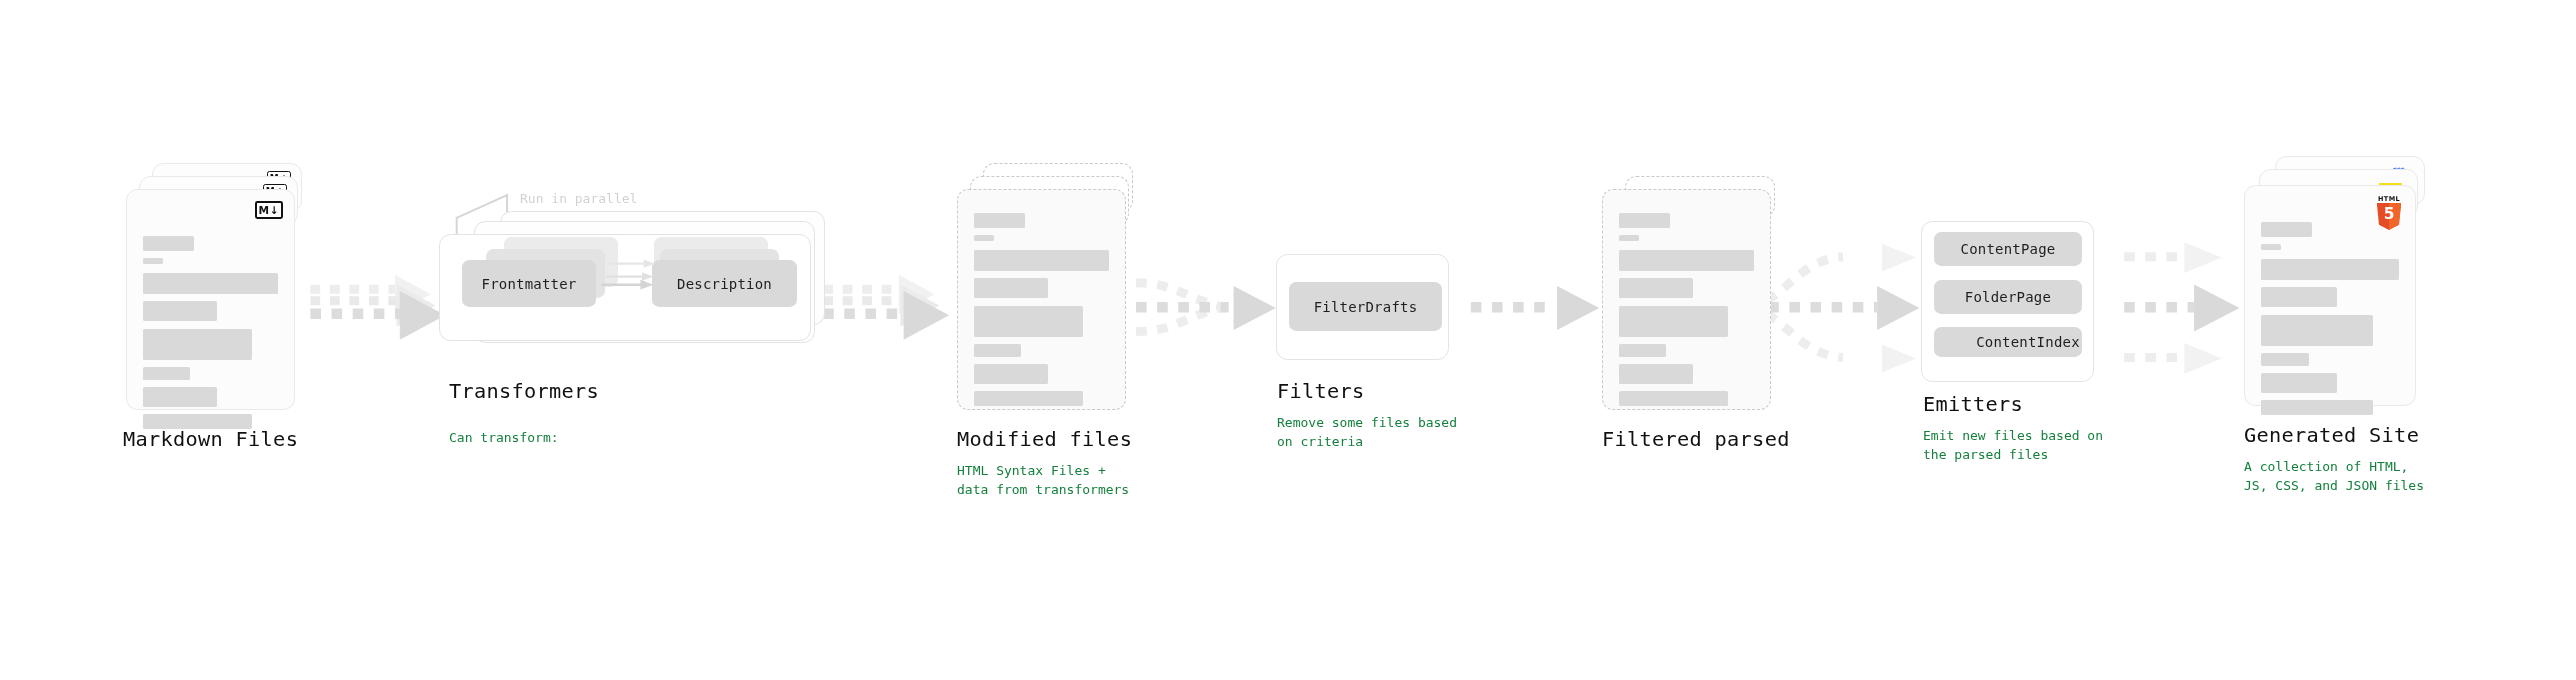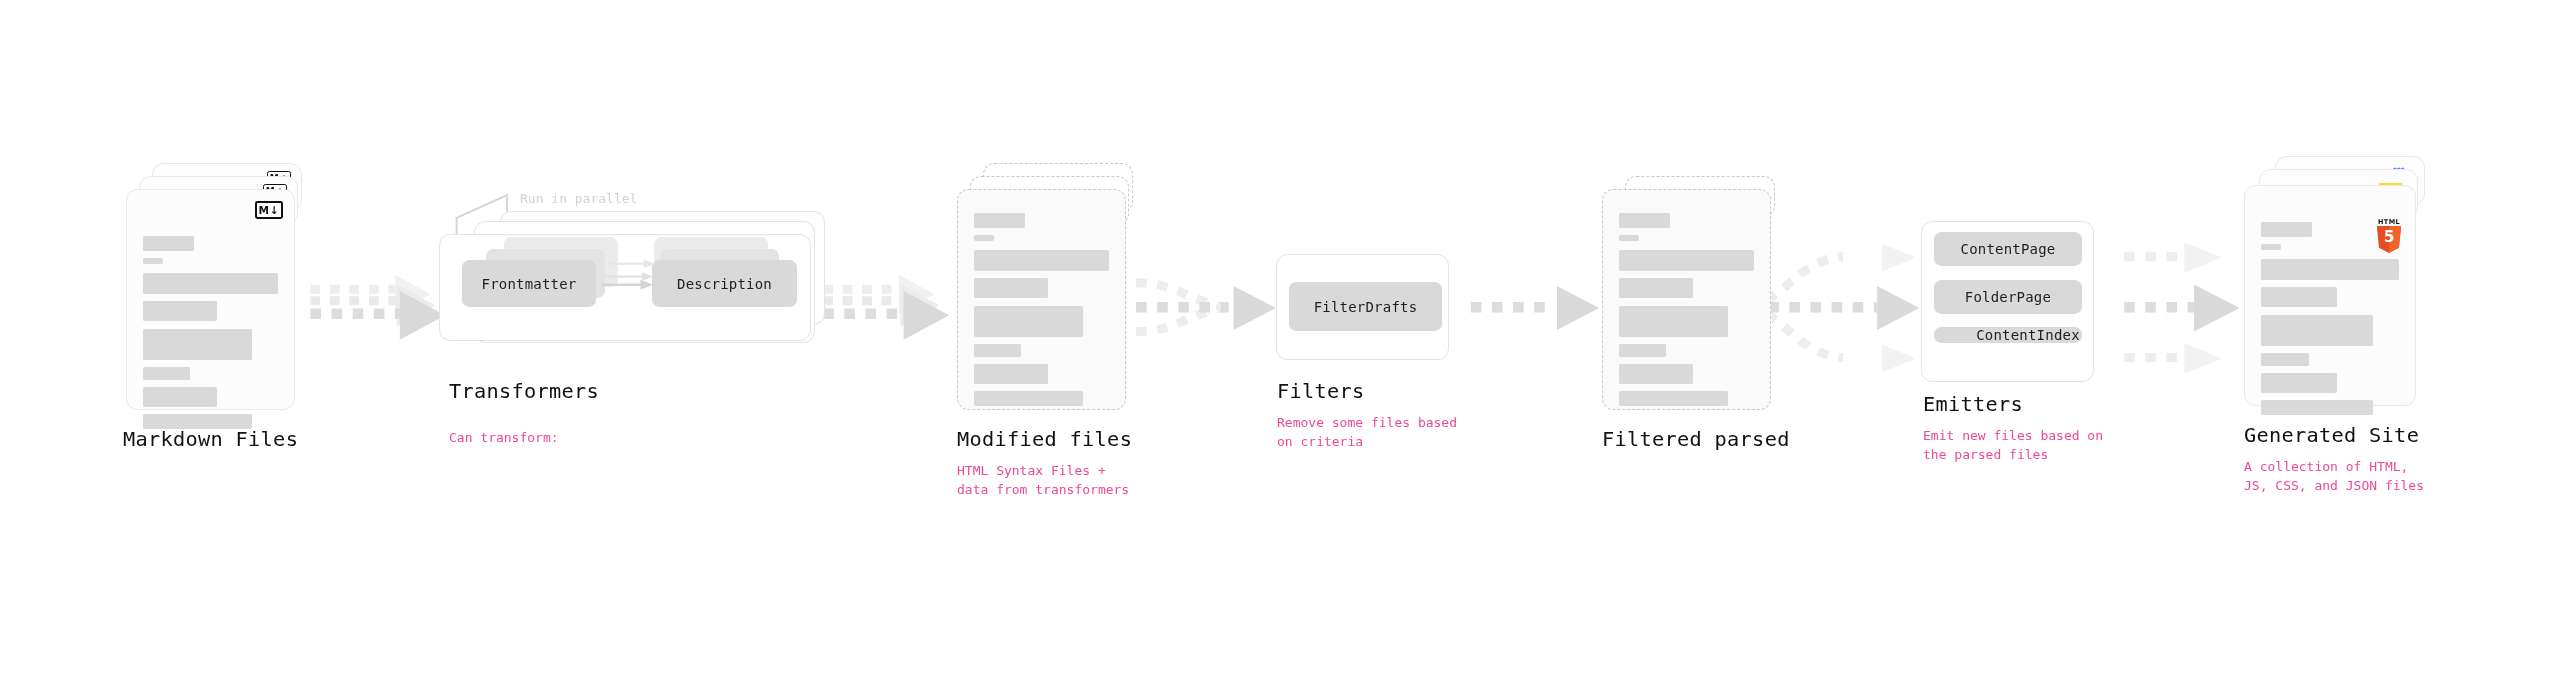--- a/index.html
+++ b/index.html
@@ -92,21 +92,20 @@
     width: 24.4px; height: 15.4px; border-width: 1.6px; font-size: 9px;
   }
 
   
   .html5-badge {
     position: absolute;
     top: 9.8px;
     right: 13px;
     width: 26px;
     text-align: center;
-    margin-top: 23px;
   }
   .html5-badge .h5-word {
     font-family: "DejaVu Sans", "Liberation Sans", sans-serif;
     font-weight: bold;
     font-size: 6.5px;
     letter-spacing: 0.4px;
     color: #111;
     line-height: 1;
     margin-bottom: 0.8px;
   }
@@ -199,21 +198,21 @@
     position: absolute;
     font-size: 20.3px;
     letter-spacing: 0.3px;
     color: #111;
     white-space: nowrap;
   }
   .label-sub {
     position: absolute;
     font-size: 13px;
     line-height: 1.45;
-    color: #ec4899;
+    color: #15803d;
     white-space: pre-line;
   }
   .label-sub .blist {
     margin: 0;
     padding: 0;
     list-style: none;
   }
   .label-sub .blist li::before {
     content: "\2022";
     margin-right: 5.7px;
@@ -416,21 +415,21 @@
   <div class="label-title" style="left:1602px; top:427px;">Filtered parsed</div>
 
   <div class="node" style="left:1921px; top:221px;">
     <div class="gbox" style="left:0px; top:0px; width:173px; height:161px;"></div>
     <div class="pill" style="left:13px; top:11.4px; width:148px; height:34px;">
       <span>ContentPage</span>
     </div>
     <div class="pill" style="left:13px; top:59px; width:148px; height:34px;">
       <span>FolderPage</span>
     </div>
-    <div class="pill" style="left:13px; top:106px; width:148px; height:16px;padding-left:40px;">
+    <div class="pill" style="left:13px; top:106px; width:148px; height:30px;padding-left:40px;">
       <span>ContentIndex</span>
     </div>
   </div>
   <div class="label-title" style="left:1923px; top:392px;">Emitters</div>
   <div class="label-sub" style="left:1923px; top:427px;">Emit new files based on
 the parsed files</div>
 
   <div class="node" style="left:2244px; top:156px;">
     <div class="card-stack" style="width:203px; height:276px;">
       <div class="card ghost1" style="left:31px; top:0px; width:150px; height:49px;">

